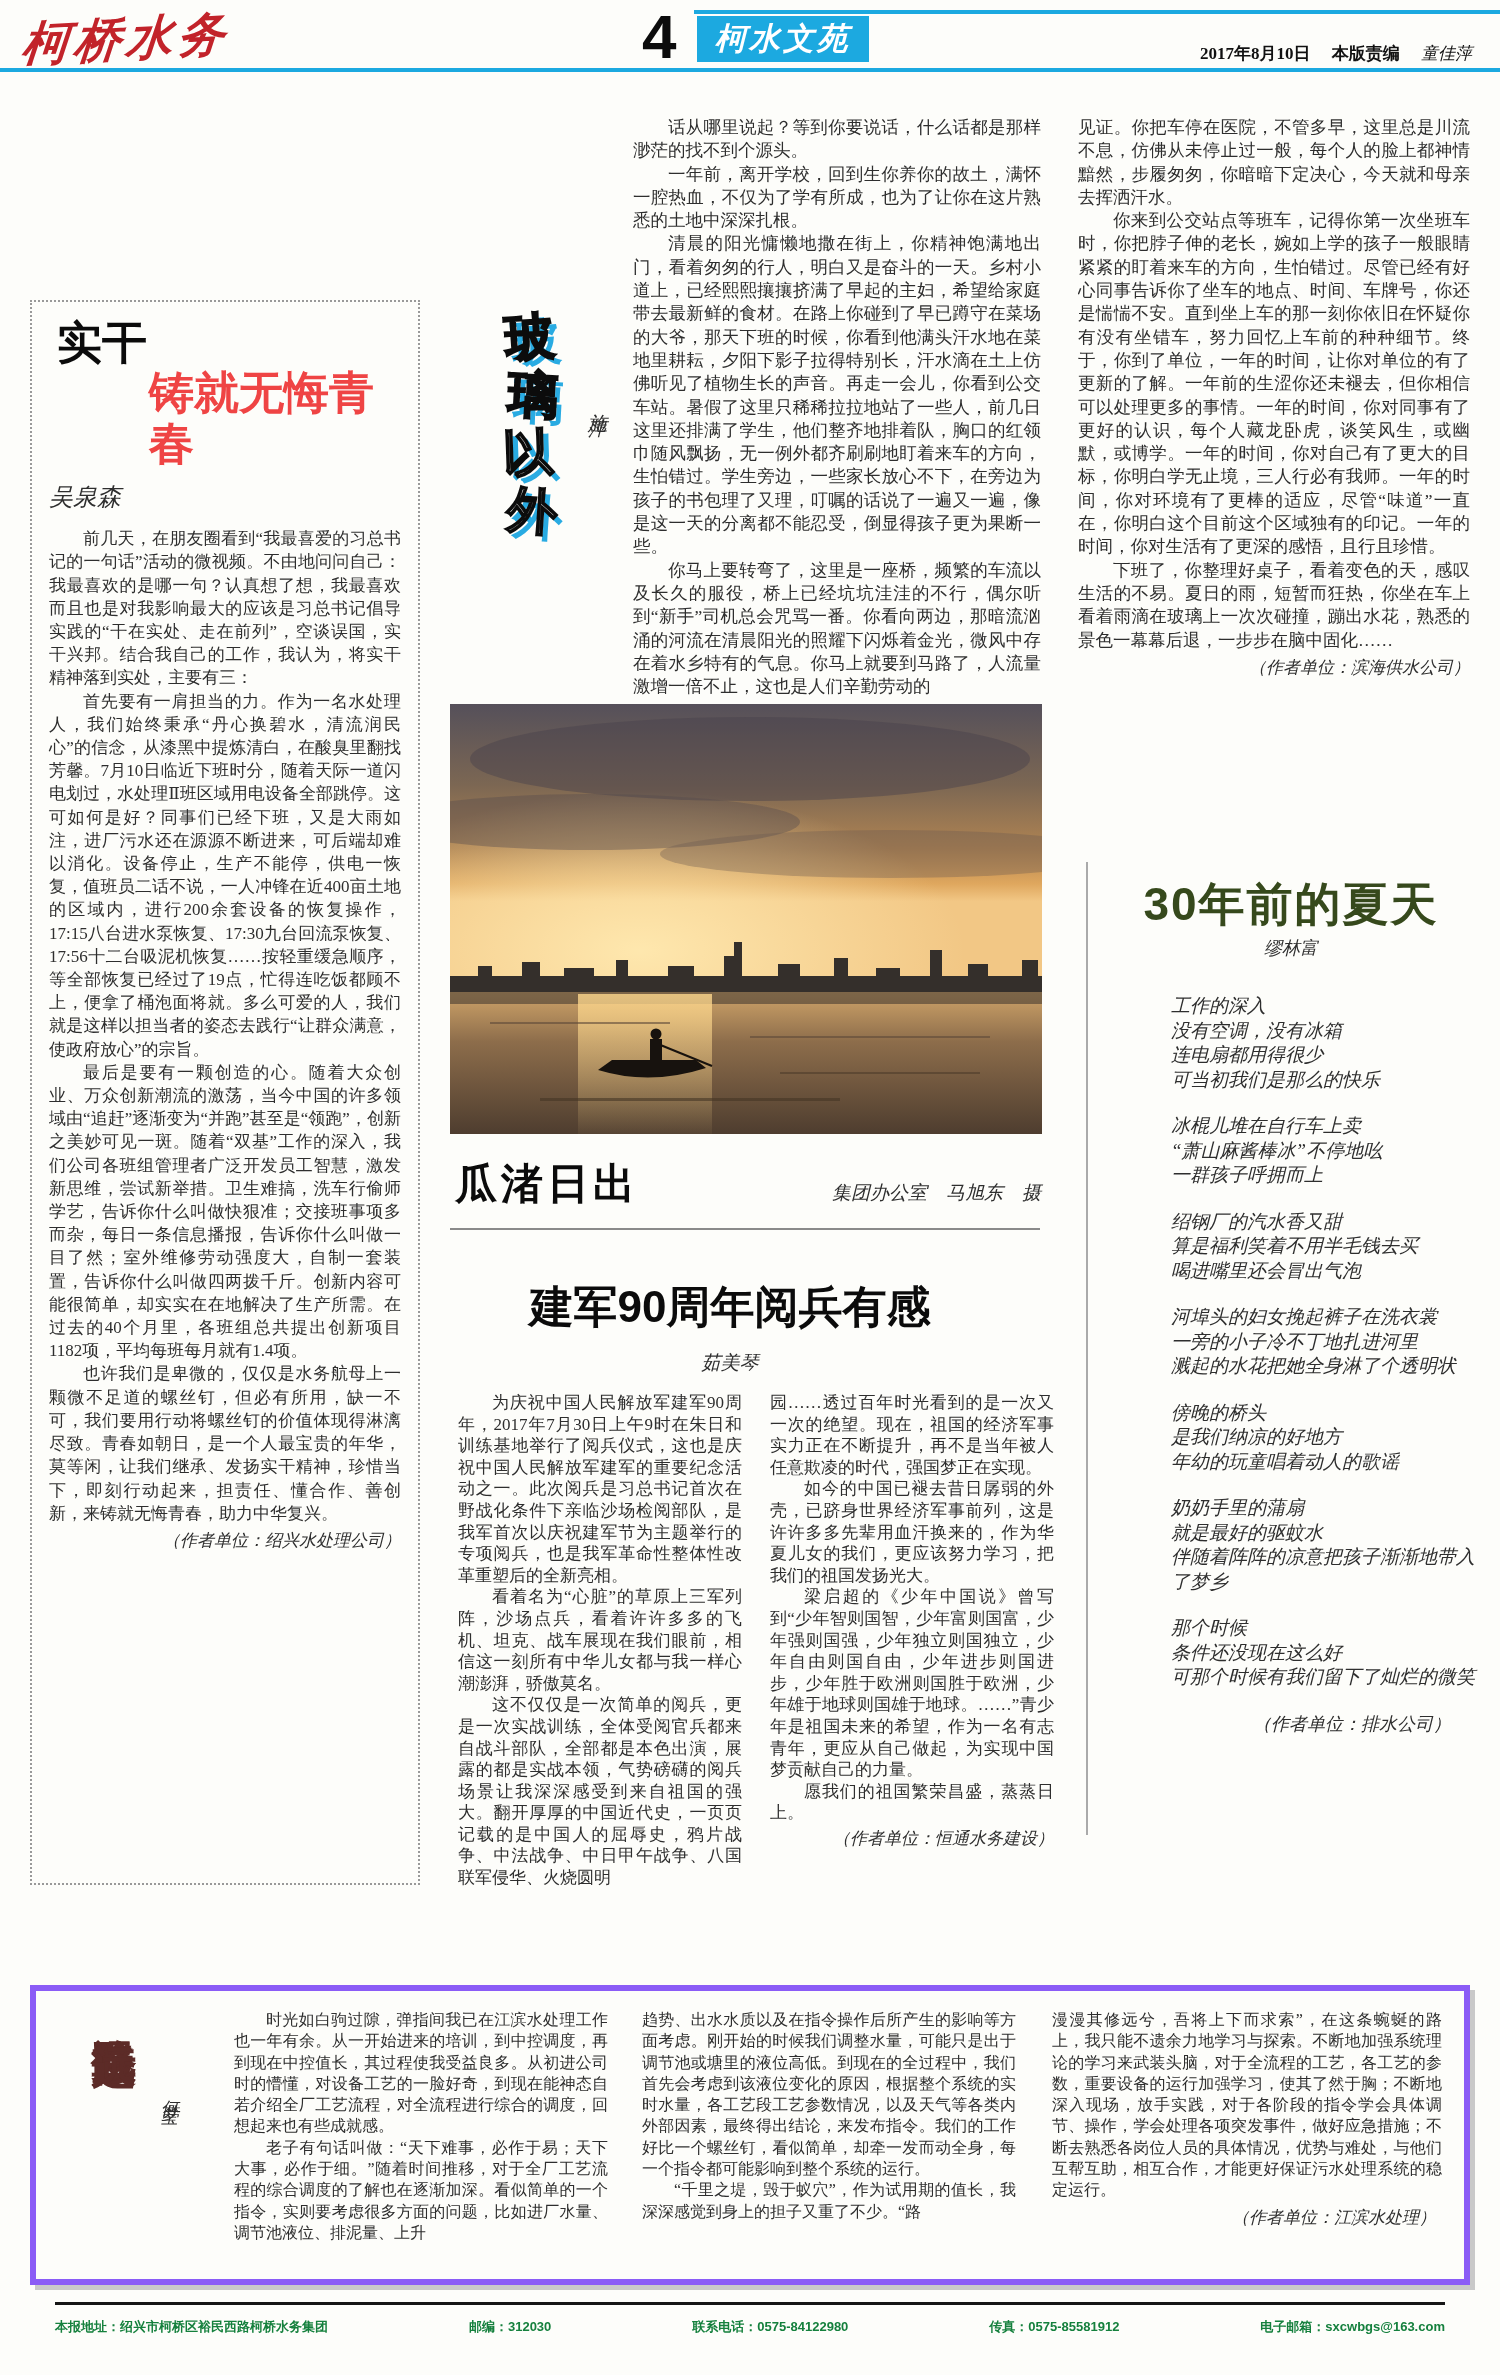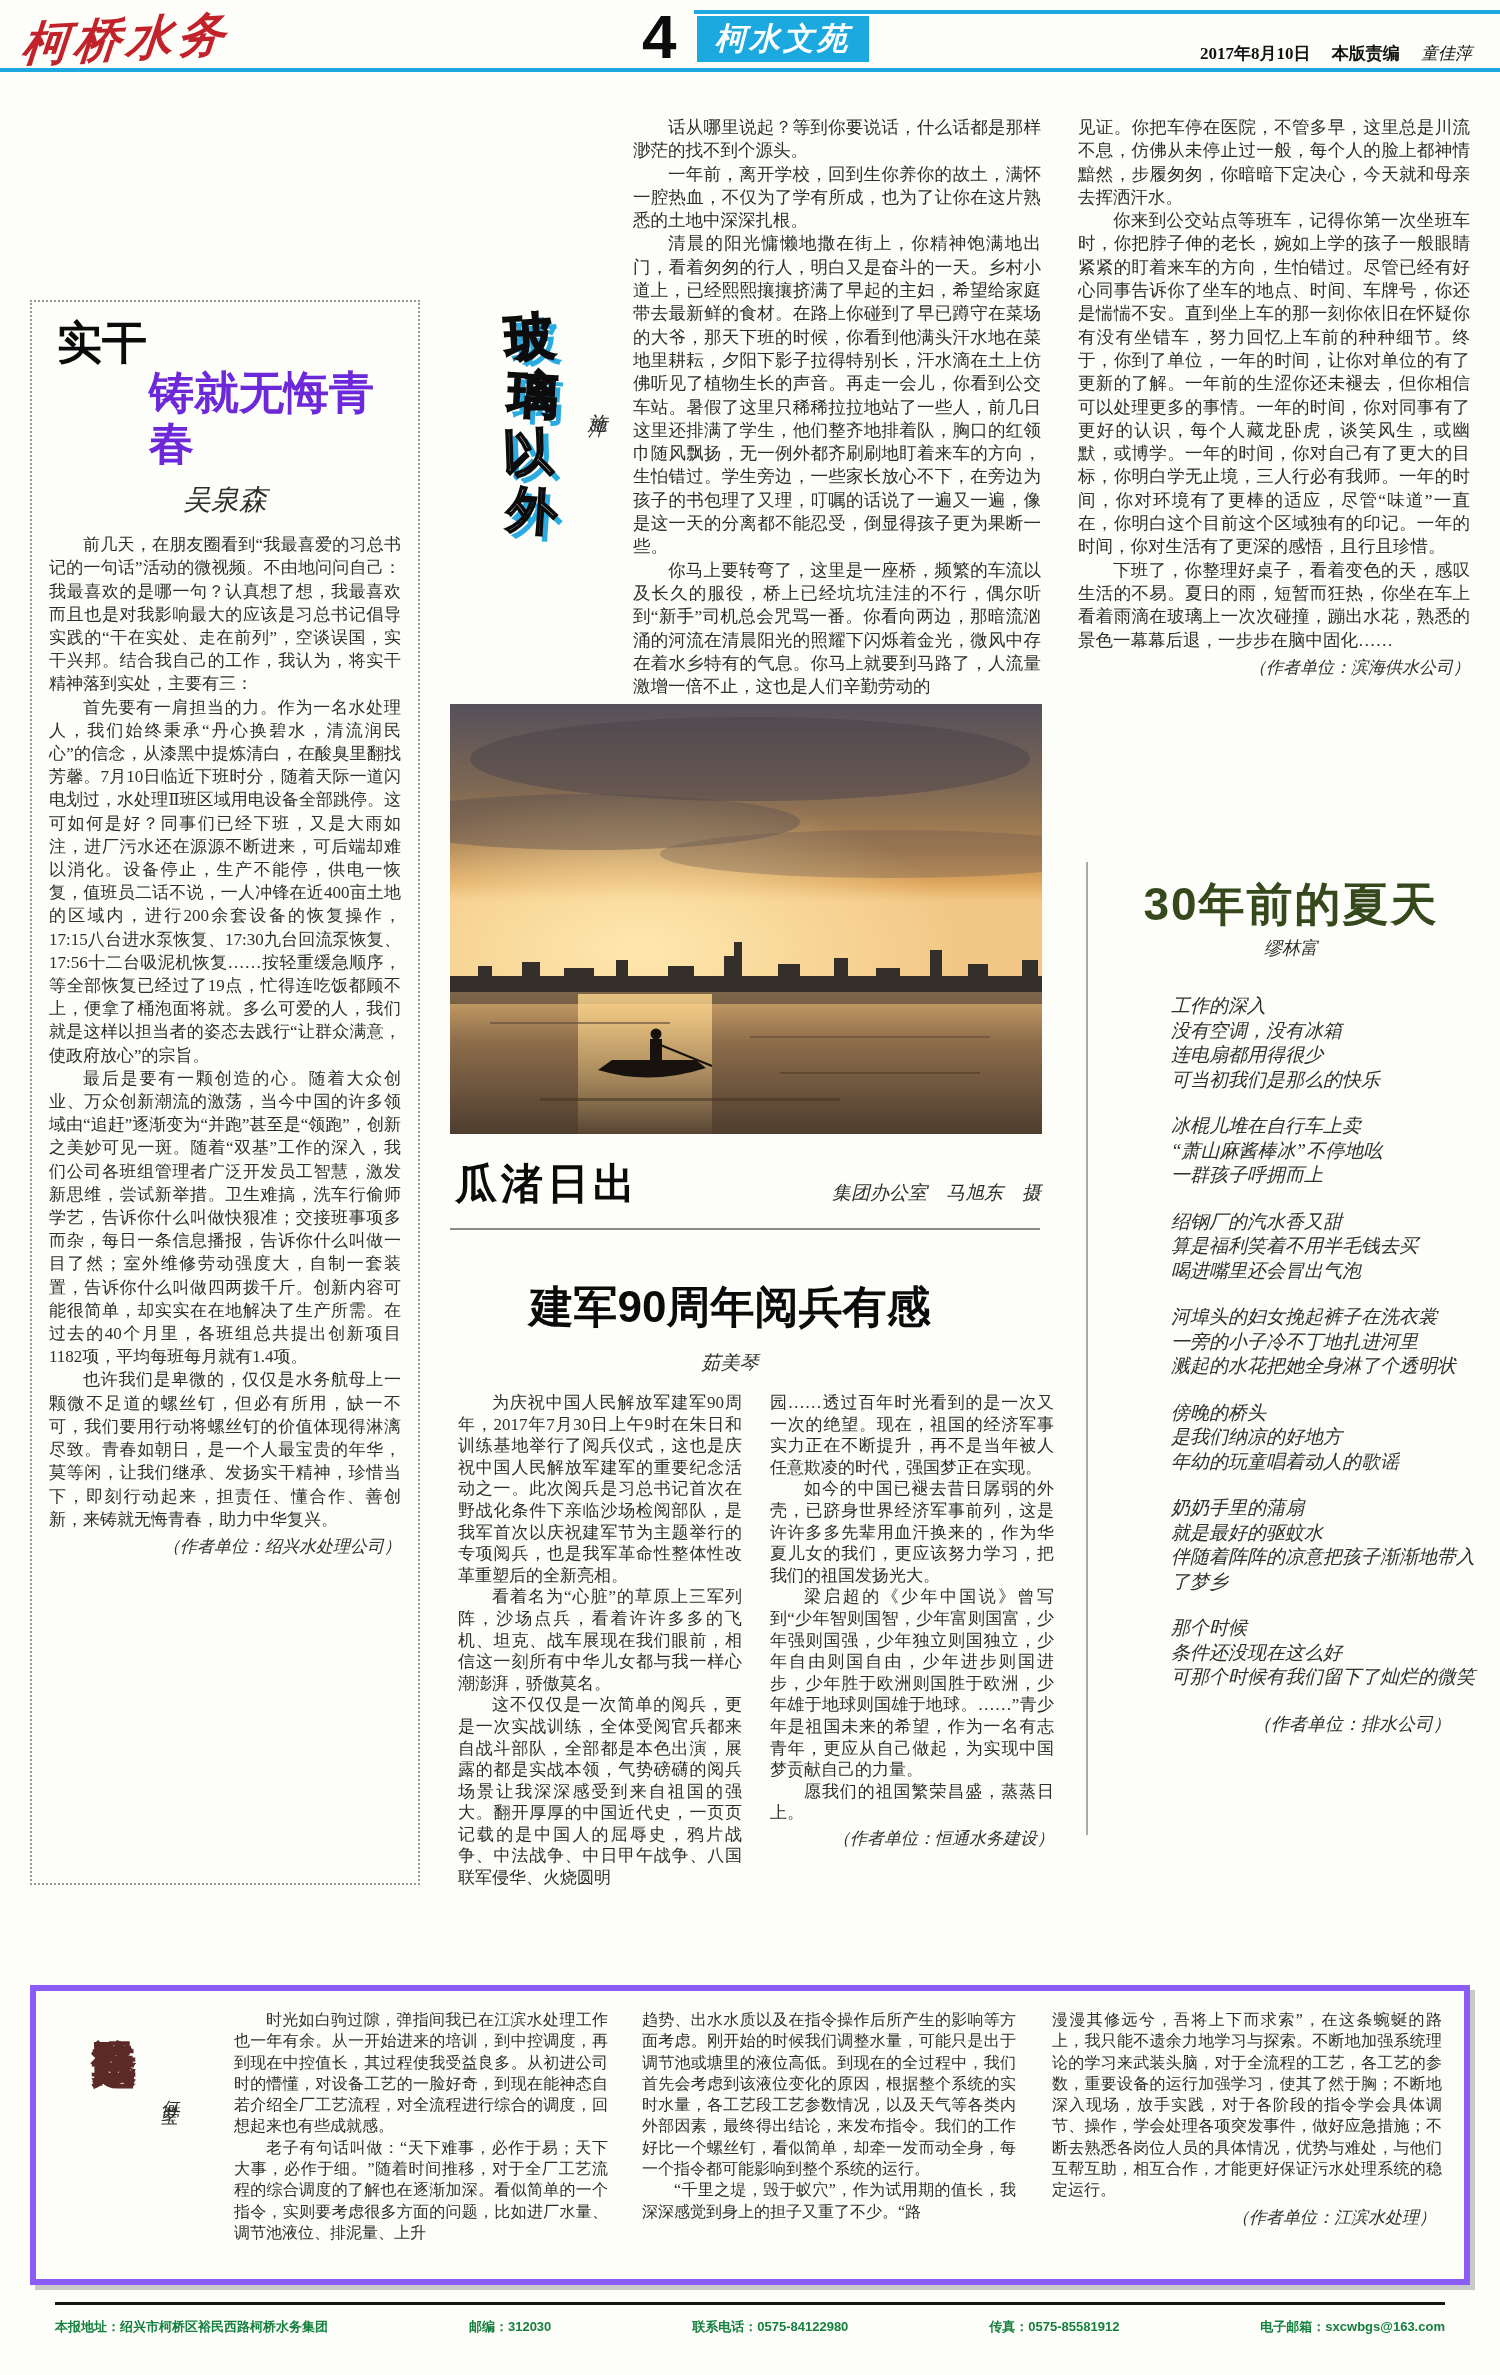--- a/index.html
+++ b/index.html
@@ -17,22 +17,22 @@
   #section-box{left:697px;top:16px;width:172px;height:46px;background:#1ca9e0;color:#fff;
                font-size:31px;font-weight:bold;font-style:italic;text-align:center;line-height:46px;letter-spacing:3px;}
   #date-line{right:28px;top:42px;font-size:17px;font-weight:bold;color:#111;}
   #date-line .ed-name{font-weight:normal;font-style:italic;}
   #hdr-line-bottom{left:0;top:68px;width:1500px;height:4px;background:#1ca9e0;}
 
   
   #box-shigan{left:30px;top:300px;width:390px;height:1585px;border:2px dotted #999;
               box-sizing:border-box;padding:16px 17px;}
   #box-shigan .t1{font-size:45px;line-height:1.12;margin-left:8px;color:#0b0b0b;}
-  #box-shigan .t2{font-size:45px;line-height:1.12;margin-left:100px;color:#6d28d9;}
-  #box-shigan .author{text-align:center;font-size:28px;margin-top:12px;}
+  #box-shigan .t2{font-size:45px;line-height:1.12;margin-left:100px;color:#ef4444;}
+  #box-shigan .author{font-size:24px;margin-top:12px;}
   .body-l{margin-top:14px;font-size:17px;line-height:23.2px;text-align:justify;}
   .body-l p{margin:0;text-indent:2em;}
   .unit-line{text-align:right;font-size:17px;margin-top:4px;}
 
   
   #boli-title{left:497px;top:308px;width:62px;text-align:center;}
   .bubble{font-family:"Liberation Sans","DejaVu Sans",sans-serif;font-weight:bold;font-size:50px;
           line-height:1.16;color:#fff;-webkit-text-stroke:2px #0c0c0c;
           text-shadow:6px 6px 0 #29abe2;}
   .bubble:nth-child(1){margin-left:4px;transform:rotate(-4deg);}

